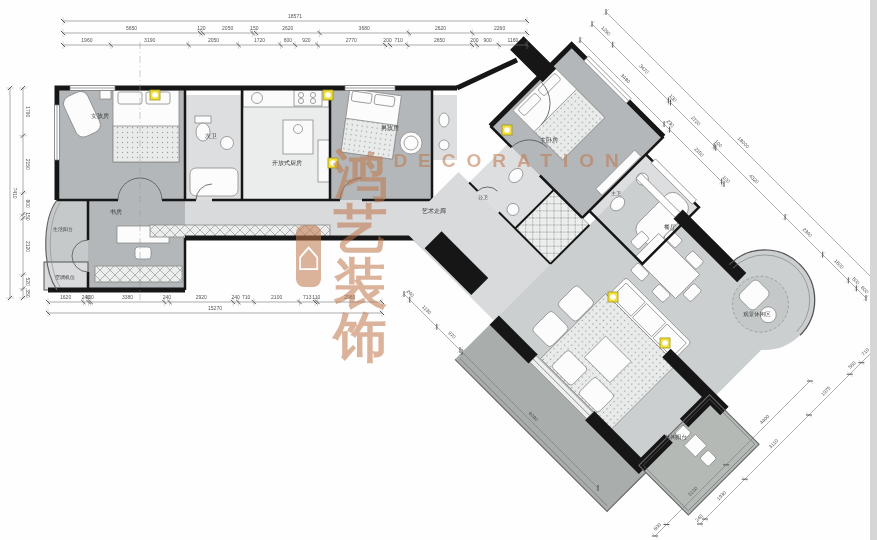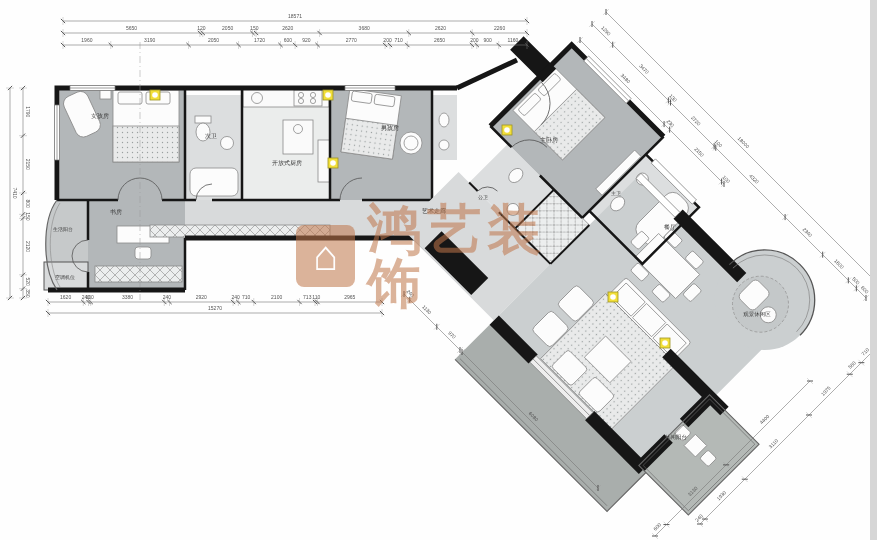--- a/index.html
+++ b/index.html
@@ -564,18 +564,19 @@
         <text x="532.262741699797" y="417.73725830020305" font-size="5" fill="#555" text-anchor="middle" transform="rotate(45 532.262741699797 417.73725830020305)">6080</text>
       </g>
 </svg>
 
 <div class="watermark">
   <div class="wm-logo">
         <span>⌂</span>
       </div>
   <div class="wm-text">
     <div class="wm-cn">鸿艺装饰</div>
+    <div class="wm-en">DECORATION</div>
   </div>
 </div>
 
 
 <div class="edge-strip"></div>
 </div>
 
 </body></html>

